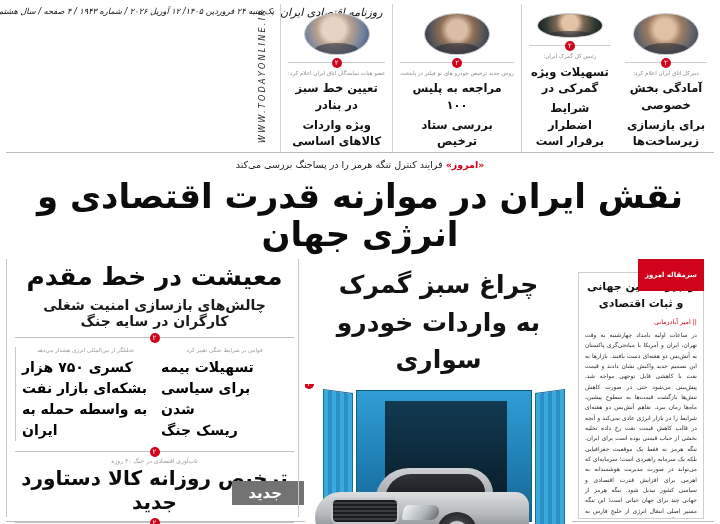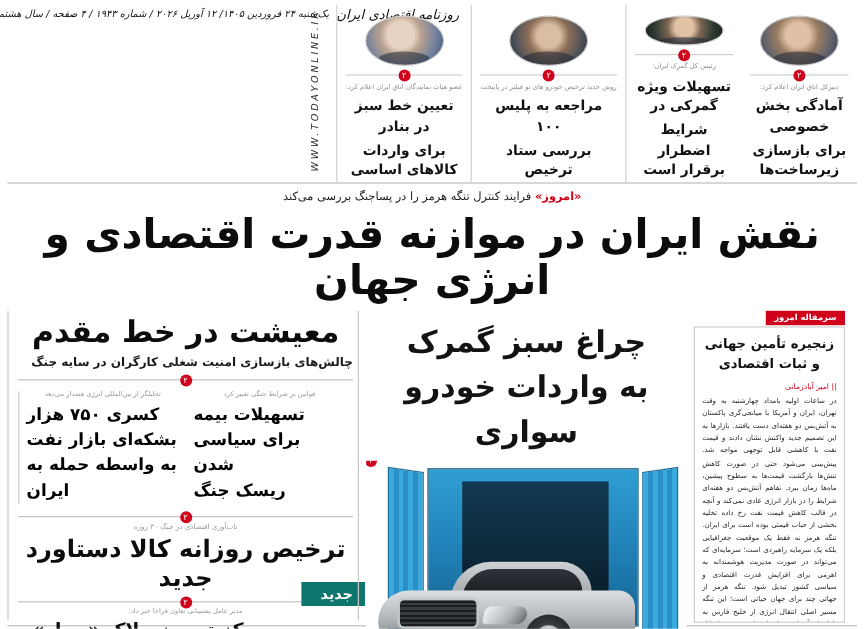--- a/index.html
+++ b/index.html
@@ -94,21 +94,21 @@
   
   .body { display: flex; flex-direction: row-reverse; padding: 0 6px 4px 6px; gap: 0; height: 262px; }
 
   
   .col-right { width: 292px; padding: 0 4px 0 8px; border-left: 1px solid #c7c7c7; }
   .blk-title {
     text-align: center; font-size: 25px; font-weight: bold; color: #0c0c0c;
     line-height: 1.15; letter-spacing: -.8px; padding-top: 4px;
   }
   .blk-sub {
-    text-align: right; font-size: 10px; font-weight: bold; color: #1b1b1b;
+    text-align: center; font-size: 14px; font-weight: bold; color: #1b1b1b;
     padding: 5px 0 6px 0; letter-spacing: -.2px;
   }
   .rule-dot { position: relative; border-top: 1px solid #c2c2c2; height: 1px; margin: 2px 0 0 0; }
   .rule-dot .dot-badge { top: -5px; }
 
   .two-up { display: flex; flex-direction: row-reverse; gap: 0; margin-top: 9px; }
   .two-up > div { flex: 1; padding: 0 6px; }
   .two-up > div:first-child { border-left: 1px solid #c7c7c7; }
   .mini-kicker {
     font-size: 5.6px; color: #9a9a9a; text-align: center; white-space: nowrap; margin-bottom: 4px;
@@ -123,22 +123,22 @@
     text-align: center; font-size: 20px; font-weight: bold; color: #0c0c0c;
     line-height: 1.2; letter-spacing: -.6px; padding-bottom: 2px;
   }
   .blk3-kicker { font-size: 5.6px; color: #9a9a9a; text-align: center; margin: 5px 0 2px 0; }
   .blk3-title {
     text-align: center; font-size: 15.5px; font-weight: bold; color: #0c0c0c;
     line-height: 1.3; letter-spacing: -.3px;
   }
   .corner-tag {
     position: absolute; right: -6px; bottom: 12px;
-    background: #0f766e; color: #fff; font-size: 12px; font-weight: bold;
-    padding: 3px 10px 3px 16px;
+    background: #737373; color: #fff; font-size: 15px; font-weight: bold;
+    padding: 3px 22px 3px 16px;
   }
 
   
   .col-center { width: 280px; padding: 0 6px; position: relative; border-left: 1px solid #c7c7c7; }
   .green-head {
     text-align: center; color: #131313; font-weight: bold;
     font-size: 25px; line-height: 1.45; padding: 8px 4px 0 4px; letter-spacing: -.4px;
   }
   .photo-box {
     position: relative; margin-top: 6px; height: 186px; overflow: hidden;
@@ -203,21 +203,21 @@
     background: radial-gradient(ellipse at center,rgba(0,0,0,.45) 0 40%,rgba(0,0,0,0) 72%);
   }
   .photo-dot { position: absolute; left: 4px; bottom: 4px; }
 
   
   .col-left { width: 128px; padding: 0 2px 0 0; position: relative; }
   .edit-tagrow { position: relative; height: 13px; }
   .edit-tag {
     position: absolute; right: 0; top: 0;
     background: #d0021b; color: #fff; font-size: 7px; font-weight: bold;
-    padding: 2px 7px;
+    padding: 12px 7px;
   }
   .edit-box { border: 1px solid #cfcfcf; padding: 6px 6px 5px 6px; height: 247px; overflow: hidden; }
   .edit-title {
     text-align: center; font-size: 11px; font-weight: bold; color: #111;
     line-height: 1.5; letter-spacing: -.2px;
   }
   .edit-author { text-align: right; font-size: 6.4px; color: #d0021b; margin: 6px 0 4px 0; }
   .edit-body {
     font-size: 5.9px; line-height: 1.75; color: #2a2a2a; text-align: justify;
     letter-spacing: .05px;
@@ -244,21 +244,21 @@
 
     <div class="cards">
 
       <div class="card">
         <div class="portrait p1"></div>
         <div class="card-sep">
           <span class="dot-badge">۲</span>
         </div>
         <div class="card-kicker">عضو هیات نمایندگان اتاق ایران اعلام کرد:</div>
         <div class="card-title">تعیین خط سبز در بنادر</div>
-        <div class="card-title">برای واردات کالاهای اساسی</div>
+        <div class="card-title">ویژه واردات کالاهای اساسی</div>
       </div>
 
       <div class="card">
         <div class="portrait p2"></div>
         <div class="card-sep">
           <span class="dot-badge">۲</span>
         </div>
         <div class="card-kicker">روش جدید ترخیص خودرو های نو فیلتر در پایتخت</div>
         <div class="card-title">مراجعه به پلیس ۱۰۰</div>
         <div class="card-title">بررسی ستاد ترخیص</div>

